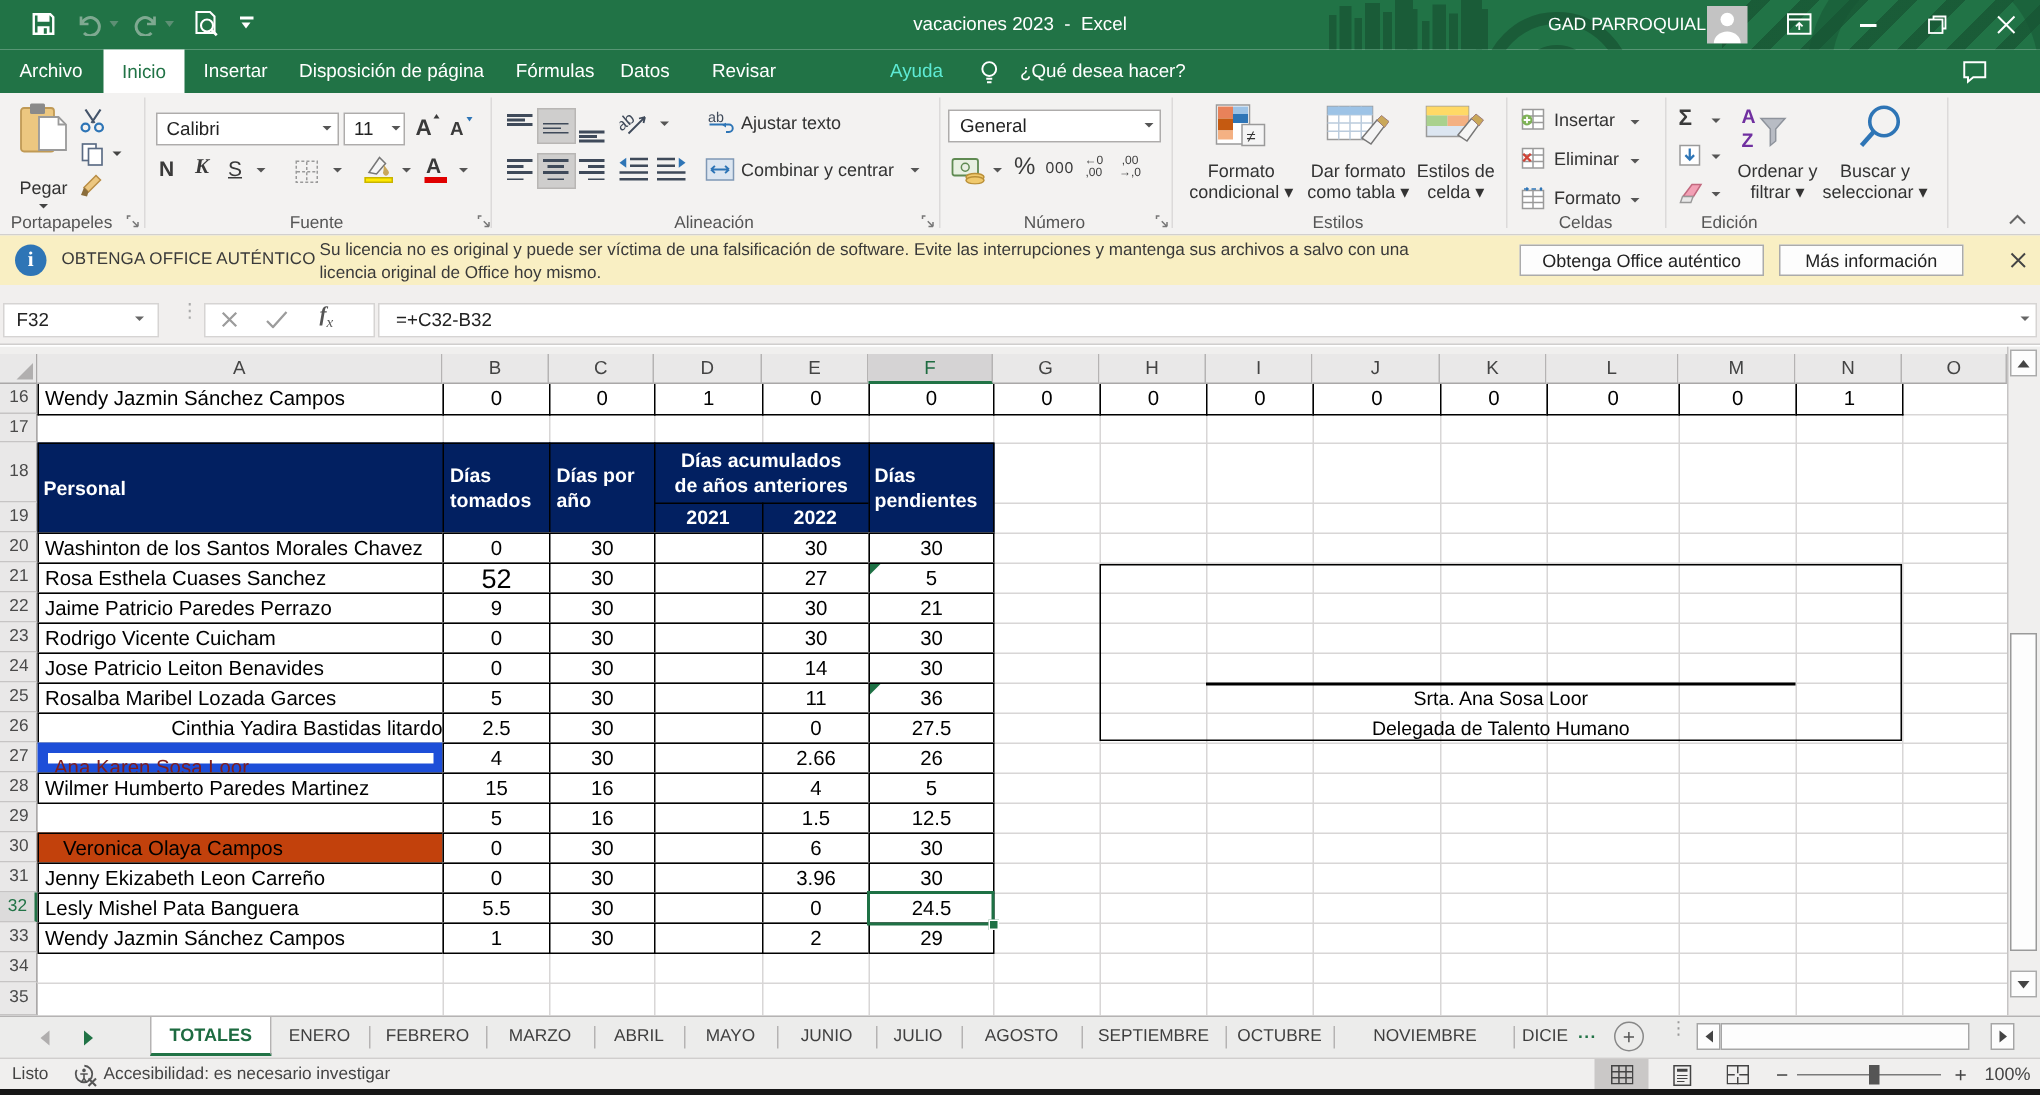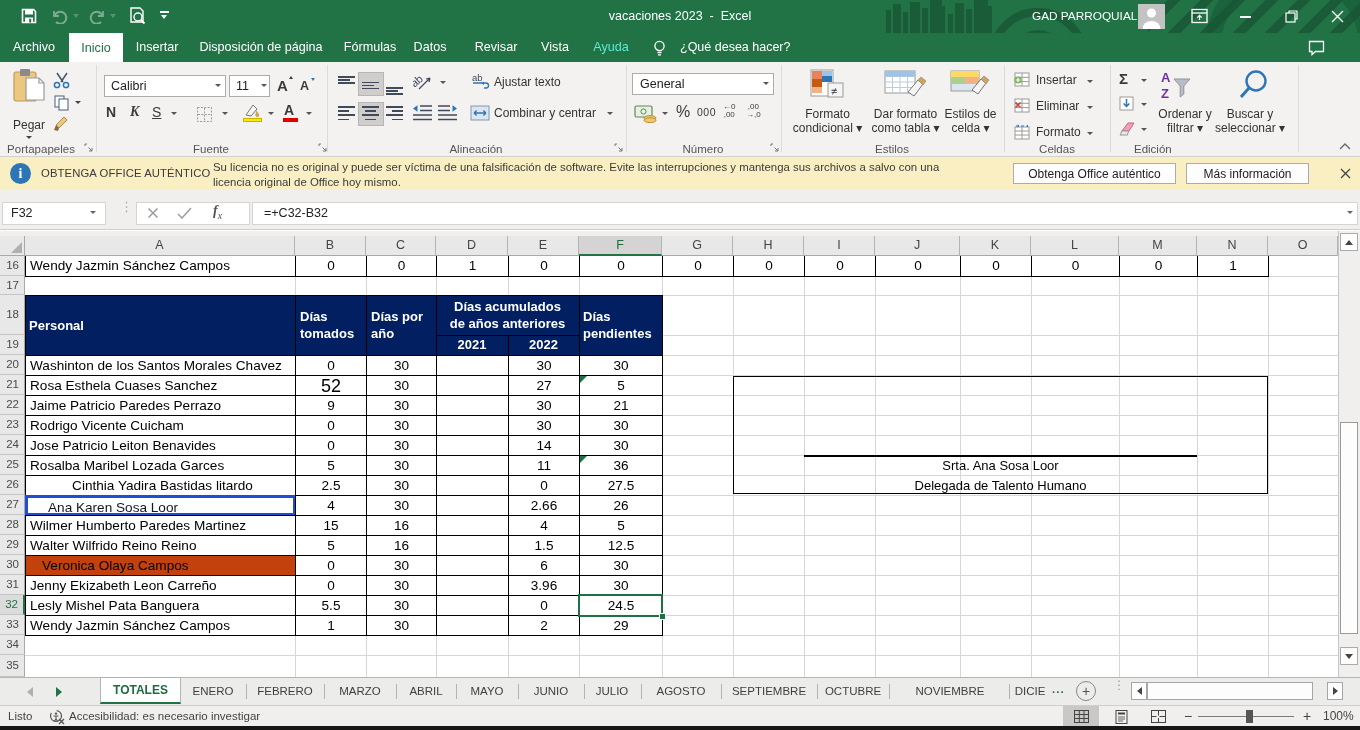--- a/index.html
+++ b/index.html
@@ -69,21 +69,20 @@
       </svg>
 </div>
 <div class="ab" style="left:0;top:33px;width:1360px;height:29px;background:#217346">
 <div class="ab ct" style="left:69px;top:0;width:54px;height:29px;background:#fff;color:#217346;font-size:12.6px">Inicio</div>
 <div class="ab" style="left:-46px;top:0;width:160px;height:29px;text-align:center;line-height:29px;color:#fff;font-size:12.6px">Archivo</div>
 <div class="ab" style="left:77px;top:0;width:160px;height:29px;text-align:center;line-height:29px;color:#fff;font-size:12.6px">Insertar</div>
 <div class="ab" style="left:181px;top:0;width:160px;height:29px;text-align:center;line-height:29px;color:#fff;font-size:12.6px">Disposición de página</div>
 <div class="ab" style="left:290px;top:0;width:160px;height:29px;text-align:center;line-height:29px;color:#fff;font-size:12.6px">Fórmulas</div>
 <div class="ab" style="left:350px;top:0;width:160px;height:29px;text-align:center;line-height:29px;color:#fff;font-size:12.6px">Datos</div>
 <div class="ab" style="left:416px;top:0;width:160px;height:29px;text-align:center;line-height:29px;color:#fff;font-size:12.6px">Revisar</div>
-<div class="ab" style="left:475px;top:0;width:160px;height:29px;text-align:center;line-height:29px;color:#fff;font-size:12.6px">Vista</div>
 <div class="ab" style="left:531px;top:0;width:160px;height:29px;text-align:center;line-height:29px;color:#5eead4;font-size:12.6px">Ayuda</div>
 <svg class="ab" style="left:652px;top:7px" width="15" height="16" viewBox="0 0 15 16">
         <circle cx="7.5" cy="6" r="4.6" fill="none" stroke="#fff" stroke-width="1.3"></circle>
         <path d="M5.5 12.5 h4 M6 14.8 h3" stroke="#fff" stroke-width="1.3"></path>
       </svg>
 <div class="ab" style="left:680px;top:0;width:200px;height:29px;line-height:29px;color:#fff;font-size:12.5px">¿Qué desea hacer?</div>
 <svg class="ab" style="left:1308px;top:7px" width="17" height="16" viewBox="0 0 17 16">
         <path d="M1.5 1.5 h14 v10 h-8 l-3.5 3 v-3 h-2.5 z" fill="none" stroke="#fff" stroke-width="1.3"></path>
       </svg>
 </div>
@@ -463,39 +462,38 @@
 <div class="ab" style="left:366px;top:204px;width:71px;height:21px;background:#fff;border:1px solid #000;text-align:center;font-size:13.6px;color:#000;line-height:20px">30</div>
 <div class="ab" style="left:436px;top:204px;width:73px;height:21px;background:#fff;border:1px solid #000;text-align:center;font-size:13.6px;color:#000;line-height:20px"></div>
 <div class="ab" style="left:508px;top:204px;width:72px;height:21px;background:#fff;border:1px solid #000;text-align:center;font-size:13.6px;color:#000;line-height:20px">14</div>
 <div class="ab" style="left:579px;top:204px;width:84px;height:21px;background:#fff;border:1px solid #000;text-align:center;font-size:13.6px;color:#000;line-height:20px">30</div>
 <div class="ab" style="left:25px;top:224px;width:271px;height:21px;background:#fff;border:1px solid #000;padding-left:4px;text-align:left;font-size:13.6px;color:#000;line-height:20px">Rosalba Maribel Lozada Garces</div>
 <div class="ab" style="left:295px;top:224px;width:72px;height:21px;background:#fff;border:1px solid #000;text-align:center;font-size:13.6px;color:#000;line-height:20px">5</div>
 <div class="ab" style="left:366px;top:224px;width:71px;height:21px;background:#fff;border:1px solid #000;text-align:center;font-size:13.6px;color:#000;line-height:20px">30</div>
 <div class="ab" style="left:436px;top:224px;width:73px;height:21px;background:#fff;border:1px solid #000;text-align:center;font-size:13.6px;color:#000;line-height:20px"></div>
 <div class="ab" style="left:508px;top:224px;width:72px;height:21px;background:#fff;border:1px solid #000;text-align:center;font-size:13.6px;color:#000;line-height:20px">11</div>
 <div class="ab" style="left:579px;top:224px;width:84px;height:21px;background:#fff;border:1px solid #000;text-align:center;font-size:13.6px;color:#000;line-height:20px">36</div>
-<div class="ab" style="left:25px;top:244px;width:271px;height:21px;background:#fff;border:1px solid #000;padding-left:4px;text-align:center;font-size:13.6px;color:#000;line-height:20px">Cinthia Yadira Bastidas litardo</div>
+<div class="ab" style="left:25px;top:244px;width:271px;height:21px;background:#fff;border:1px solid #000;padding-left:4px;text-align:right;font-size:13.6px;color:#000;line-height:20px">Cinthia Yadira Bastidas litardo</div>
 <div class="ab" style="left:295px;top:244px;width:72px;height:21px;background:#fff;border:1px solid #000;text-align:center;font-size:13.6px;color:#000;line-height:20px">2.5</div>
 <div class="ab" style="left:366px;top:244px;width:71px;height:21px;background:#fff;border:1px solid #000;text-align:center;font-size:13.6px;color:#000;line-height:20px">30</div>
 <div class="ab" style="left:436px;top:244px;width:73px;height:21px;background:#fff;border:1px solid #000;text-align:center;font-size:13.6px;color:#000;line-height:20px"></div>
 <div class="ab" style="left:508px;top:244px;width:72px;height:21px;background:#fff;border:1px solid #000;text-align:center;font-size:13.6px;color:#000;line-height:20px">0</div>
 <div class="ab" style="left:579px;top:244px;width:84px;height:21px;background:#fff;border:1px solid #000;text-align:center;font-size:13.6px;color:#000;line-height:20px">27.5</div>
-<div class="ab" style="left:25px;top:264px;width:271px;height:21px;background:#fff;border:3px solid #1d4ed8;padding-left:20px;text-align:left;font-size:13.6px;color:#0f172a;line-height:20px">Ana Karen Sosa Loor</div>
+<div class="ab" style="left:25px;top:264px;width:271px;height:21px;background:#fff;border:7px solid #1d4ed8;padding-left:4px;text-align:left;font-size:13.6px;color:#7f1d1d;line-height:20px">Ana Karen Sosa Loor</div>
 <div class="ab" style="left:295px;top:264px;width:72px;height:21px;background:#fff;border:1px solid #000;text-align:center;font-size:13.6px;color:#000;line-height:20px">4</div>
 <div class="ab" style="left:366px;top:264px;width:71px;height:21px;background:#fff;border:1px solid #000;text-align:center;font-size:13.6px;color:#000;line-height:20px">30</div>
 <div class="ab" style="left:436px;top:264px;width:73px;height:21px;background:#fff;border:1px solid #000;text-align:center;font-size:13.6px;color:#000;line-height:20px"></div>
 <div class="ab" style="left:508px;top:264px;width:72px;height:21px;background:#fff;border:1px solid #000;text-align:center;font-size:13.6px;color:#000;line-height:20px">2.66</div>
 <div class="ab" style="left:579px;top:264px;width:84px;height:21px;background:#fff;border:1px solid #000;text-align:center;font-size:13.6px;color:#000;line-height:20px">26</div>
 <div class="ab" style="left:25px;top:284px;width:271px;height:21px;background:#fff;border:1px solid #000;padding-left:4px;text-align:left;font-size:13.6px;color:#000;line-height:20px">Wilmer Humberto Paredes Martinez</div>
 <div class="ab" style="left:295px;top:284px;width:72px;height:21px;background:#fff;border:1px solid #000;text-align:center;font-size:13.6px;color:#000;line-height:20px">15</div>
 <div class="ab" style="left:366px;top:284px;width:71px;height:21px;background:#fff;border:1px solid #000;text-align:center;font-size:13.6px;color:#000;line-height:20px">16</div>
 <div class="ab" style="left:436px;top:284px;width:73px;height:21px;background:#fff;border:1px solid #000;text-align:center;font-size:13.6px;color:#000;line-height:20px"></div>
 <div class="ab" style="left:508px;top:284px;width:72px;height:21px;background:#fff;border:1px solid #000;text-align:center;font-size:13.6px;color:#000;line-height:20px">4</div>
 <div class="ab" style="left:579px;top:284px;width:84px;height:21px;background:#fff;border:1px solid #000;text-align:center;font-size:13.6px;color:#000;line-height:20px">5</div>
-<div class="ab" style="left:25px;top:304px;width:271px;height:21px;background:#fff;border:1px solid #000;padding-left:4px;text-align:left;font-size:13.6px;color:#000;line-height:20px">Walter Wilfrido Reino Reino</div>
 <div class="ab" style="left:295px;top:304px;width:72px;height:21px;background:#fff;border:1px solid #000;text-align:center;font-size:13.6px;color:#000;line-height:20px">5</div>
 <div class="ab" style="left:366px;top:304px;width:71px;height:21px;background:#fff;border:1px solid #000;text-align:center;font-size:13.6px;color:#000;line-height:20px">16</div>
 <div class="ab" style="left:436px;top:304px;width:73px;height:21px;background:#fff;border:1px solid #000;text-align:center;font-size:13.6px;color:#000;line-height:20px"></div>
 <div class="ab" style="left:508px;top:304px;width:72px;height:21px;background:#fff;border:1px solid #000;text-align:center;font-size:13.6px;color:#000;line-height:20px">1.5</div>
 <div class="ab" style="left:579px;top:304px;width:84px;height:21px;background:#fff;border:1px solid #000;text-align:center;font-size:13.6px;color:#000;line-height:20px">12.5</div>
 <div class="ab" style="left:25px;top:324px;width:271px;height:21px;background:#c2410c;border:1px solid #000;padding-left:16px;text-align:left;font-size:13.6px;color:#000;line-height:20px">Veronica Olaya Campos</div>
 <div class="ab" style="left:295px;top:324px;width:72px;height:21px;background:#fff;border:1px solid #000;text-align:center;font-size:13.6px;color:#000;line-height:20px">0</div>
 <div class="ab" style="left:366px;top:324px;width:71px;height:21px;background:#fff;border:1px solid #000;text-align:center;font-size:13.6px;color:#000;line-height:20px">30</div>
 <div class="ab" style="left:436px;top:324px;width:73px;height:21px;background:#fff;border:1px solid #000;text-align:center;font-size:13.6px;color:#000;line-height:20px"></div>
 <div class="ab" style="left:508px;top:324px;width:72px;height:21px;background:#fff;border:1px solid #000;text-align:center;font-size:13.6px;color:#000;line-height:20px">6</div>

